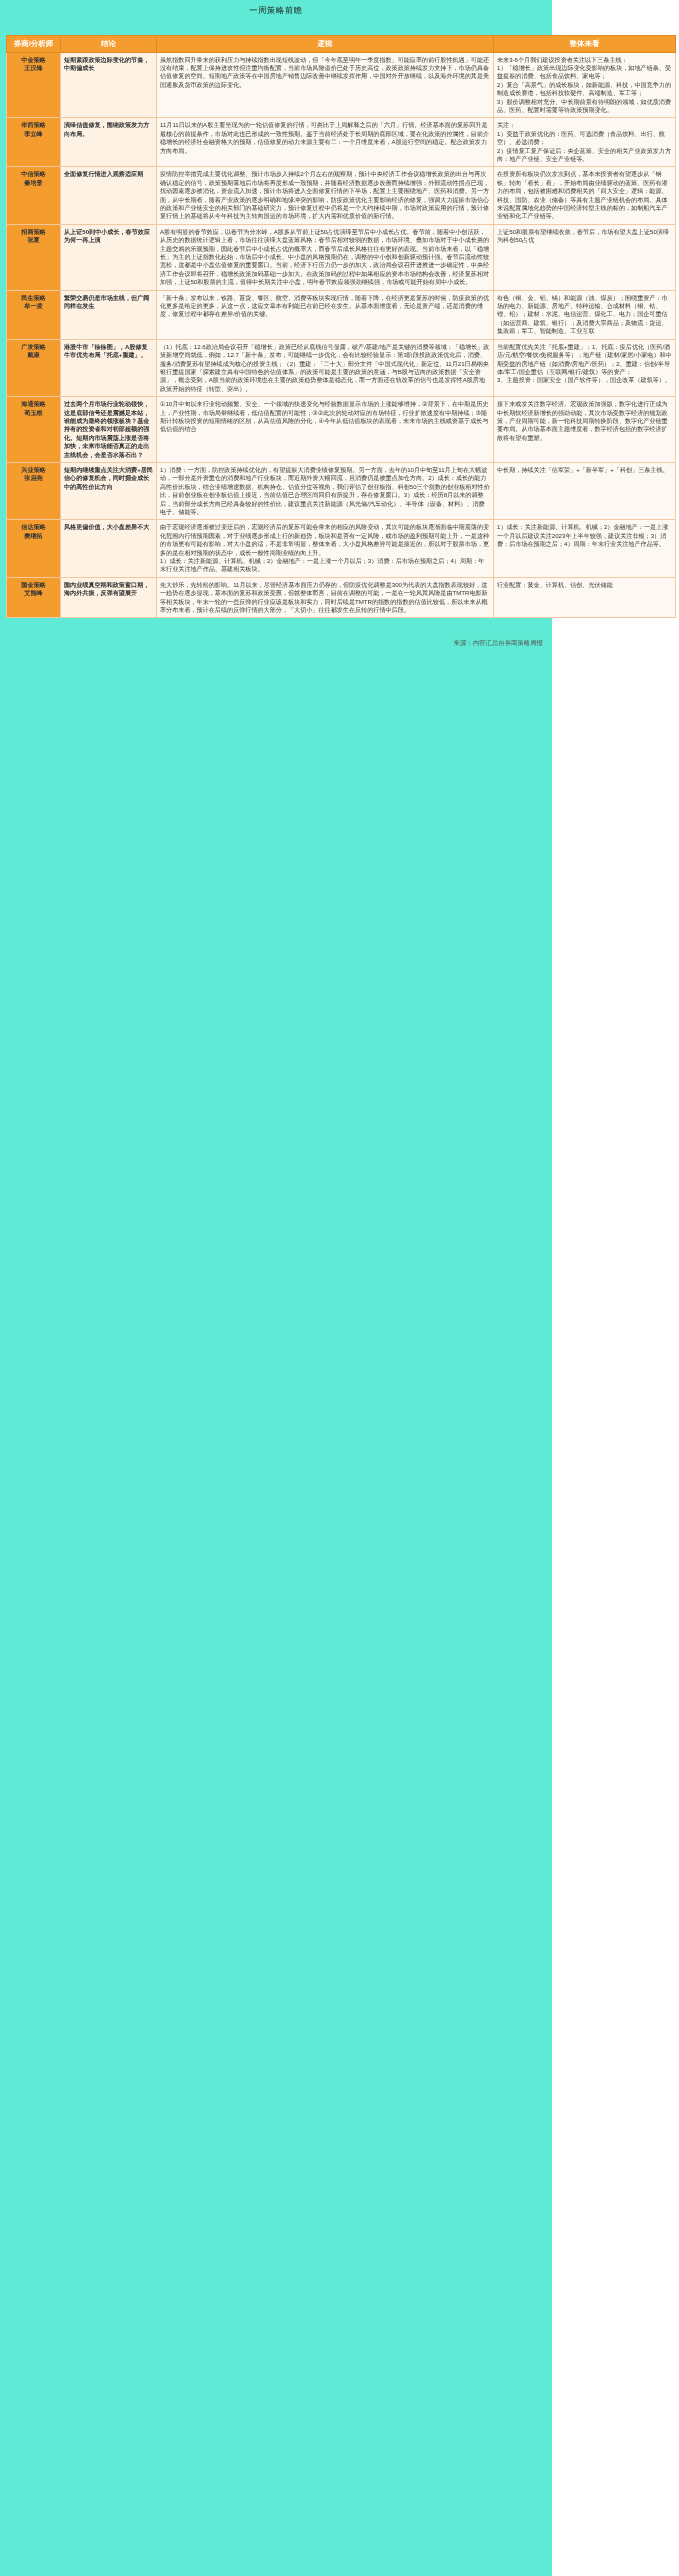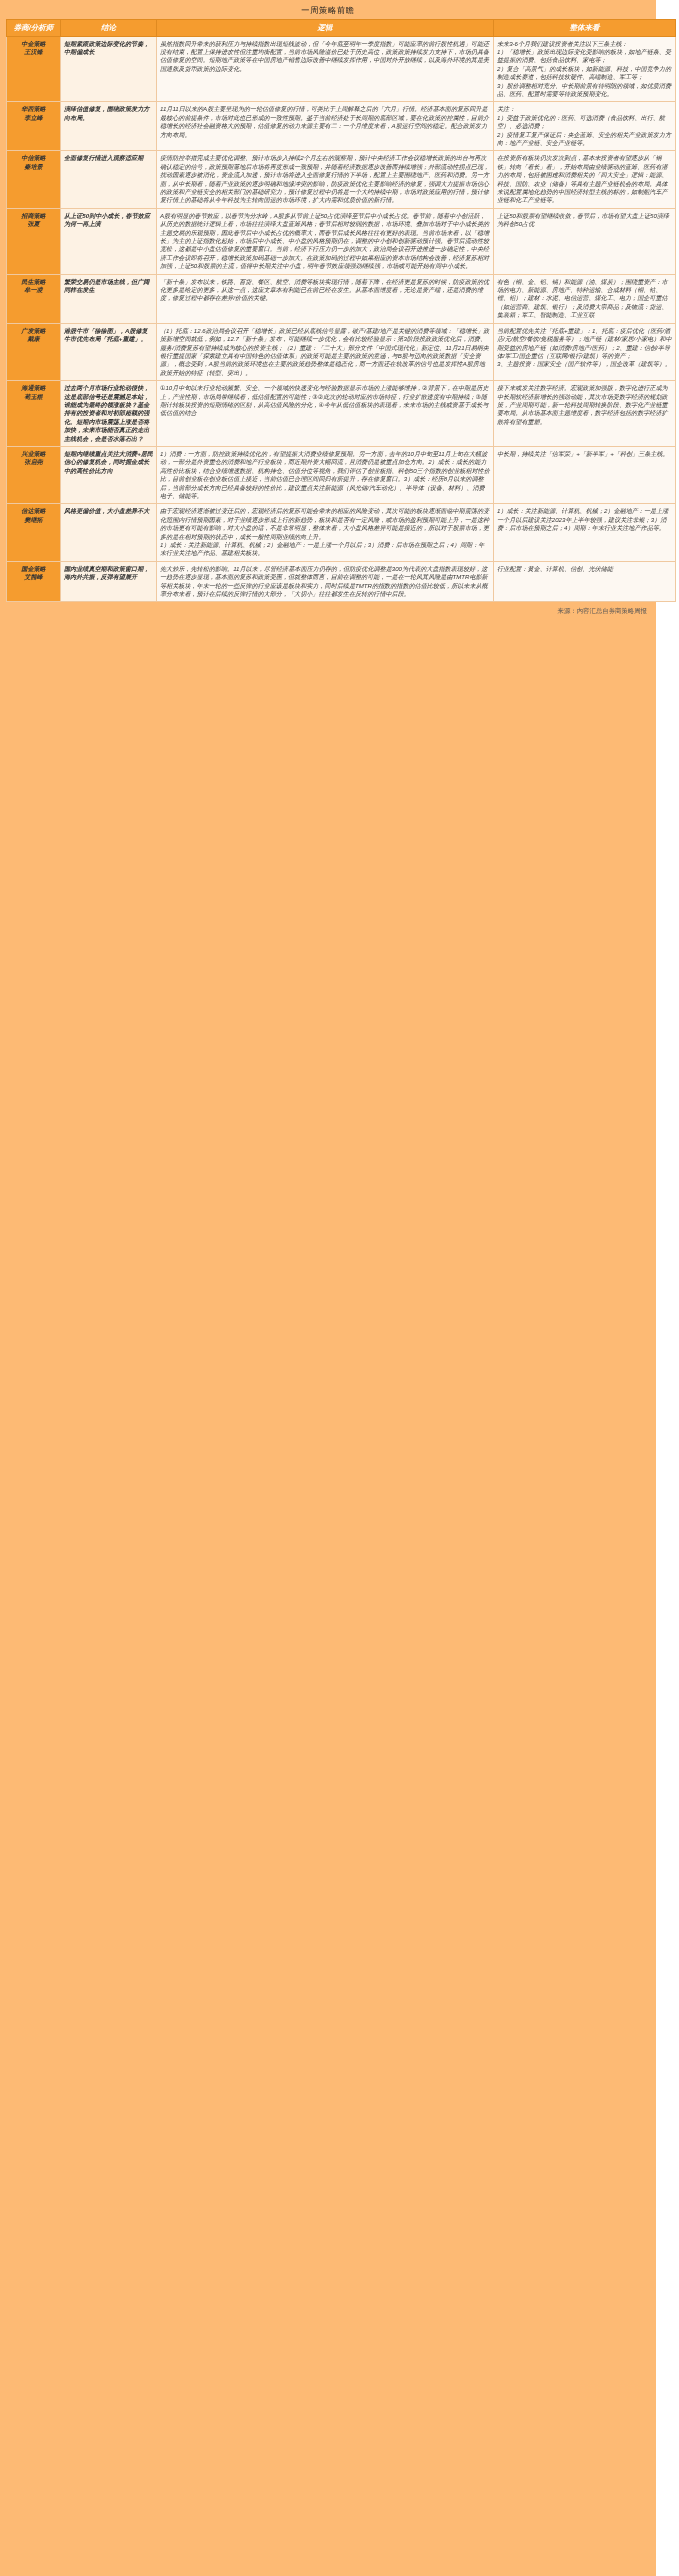--- a/index.html
+++ b/index.html
@@ -3,38 +3,37 @@
 <meta charset="utf-8">
 <style>
   * { box-sizing: border-box; }
   html, body {
     margin: 0;
     padding: 0;
     background: #ffffff;
     font-family: "Liberation Sans", "DejaVu Sans", sans-serif;
   }
   #page {
-    width: 656px;
+    width: 552px;
     min-height: 2576px;
     position: relative;
-    background: #fdba74;
+    background: #5eead4;
   }
   .title-bar {
     text-align: center;
     font-size: 8.2px;
     color: #222;
     padding: 4.5px 0 3px 0;
     letter-spacing: 0.7px;
   }
   table.main {
     border-collapse: collapse;
     width: 668px;
-    margin: 0 6px;
+    margin: 16px 6px;
     table-layout: fixed;
-    font-style: italic;
   }
   table.main col.c0 { width: 54px; }
   table.main col.c1 { width: 96px; }
   table.main col.c2 { width: 337px; }
   table.main col.c3 { width: 182px; }
   table.main th {
     background: #f59c2f;
     color: #ffffff;
     font-size: 7.5px;
     font-weight: bold;

